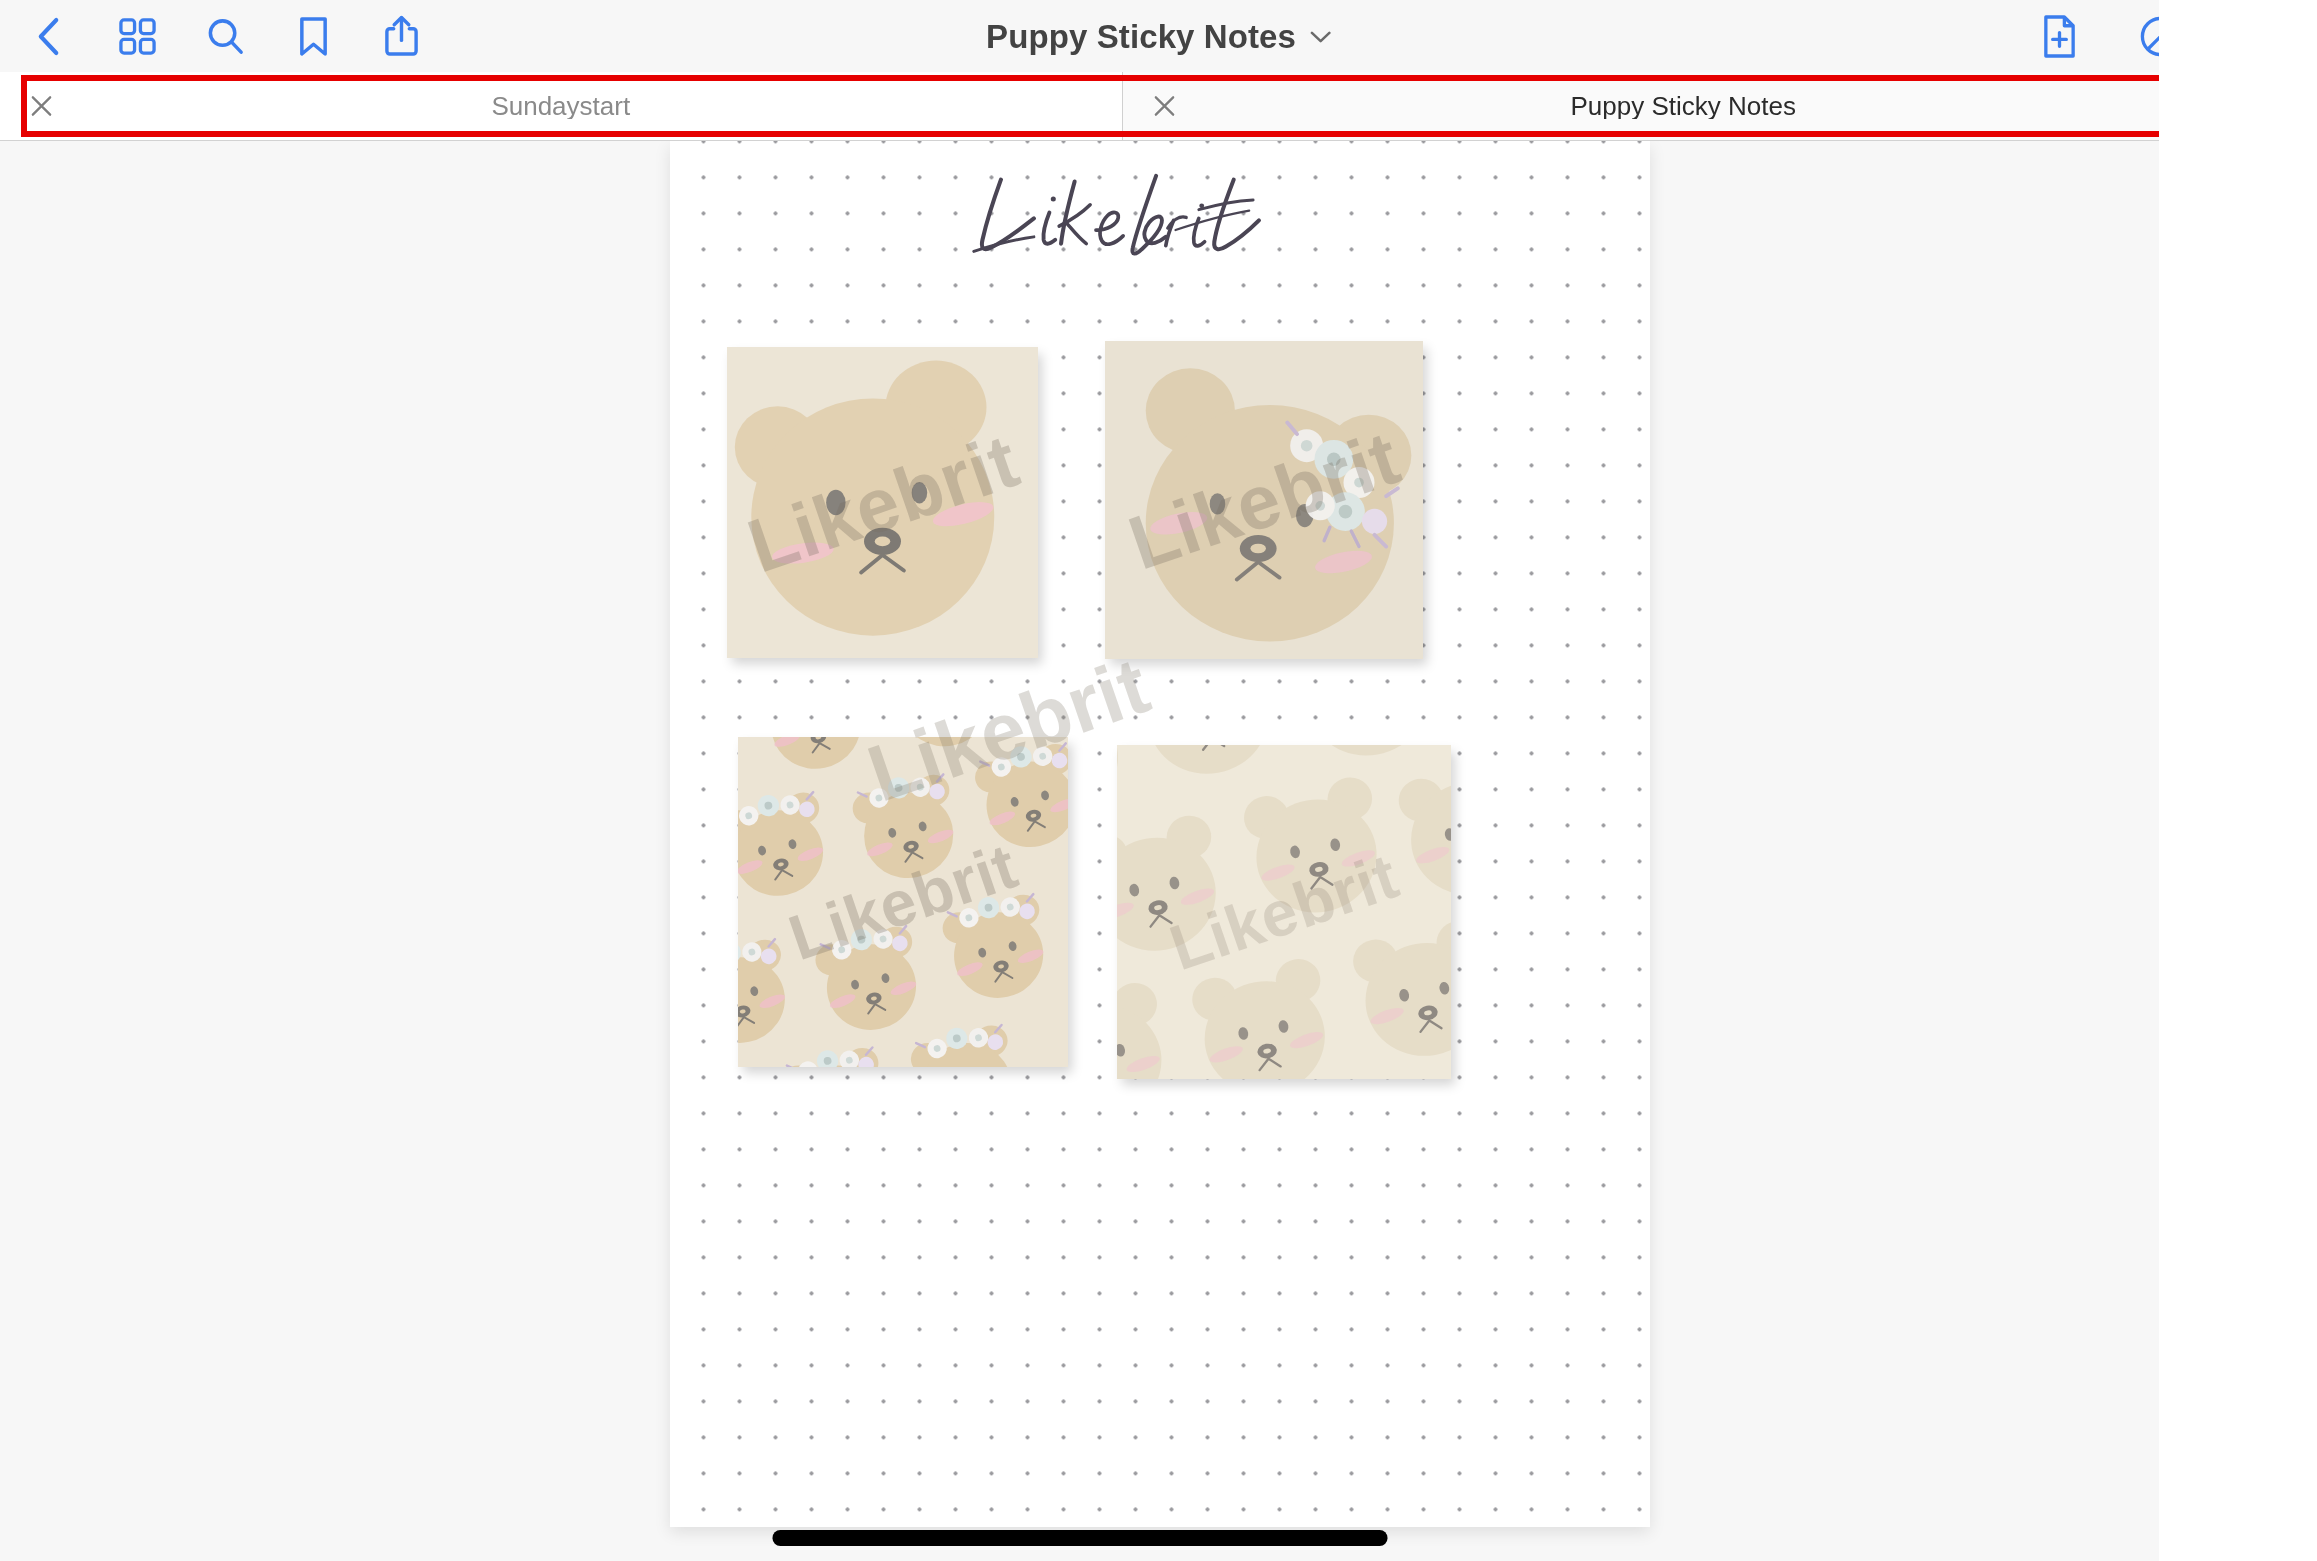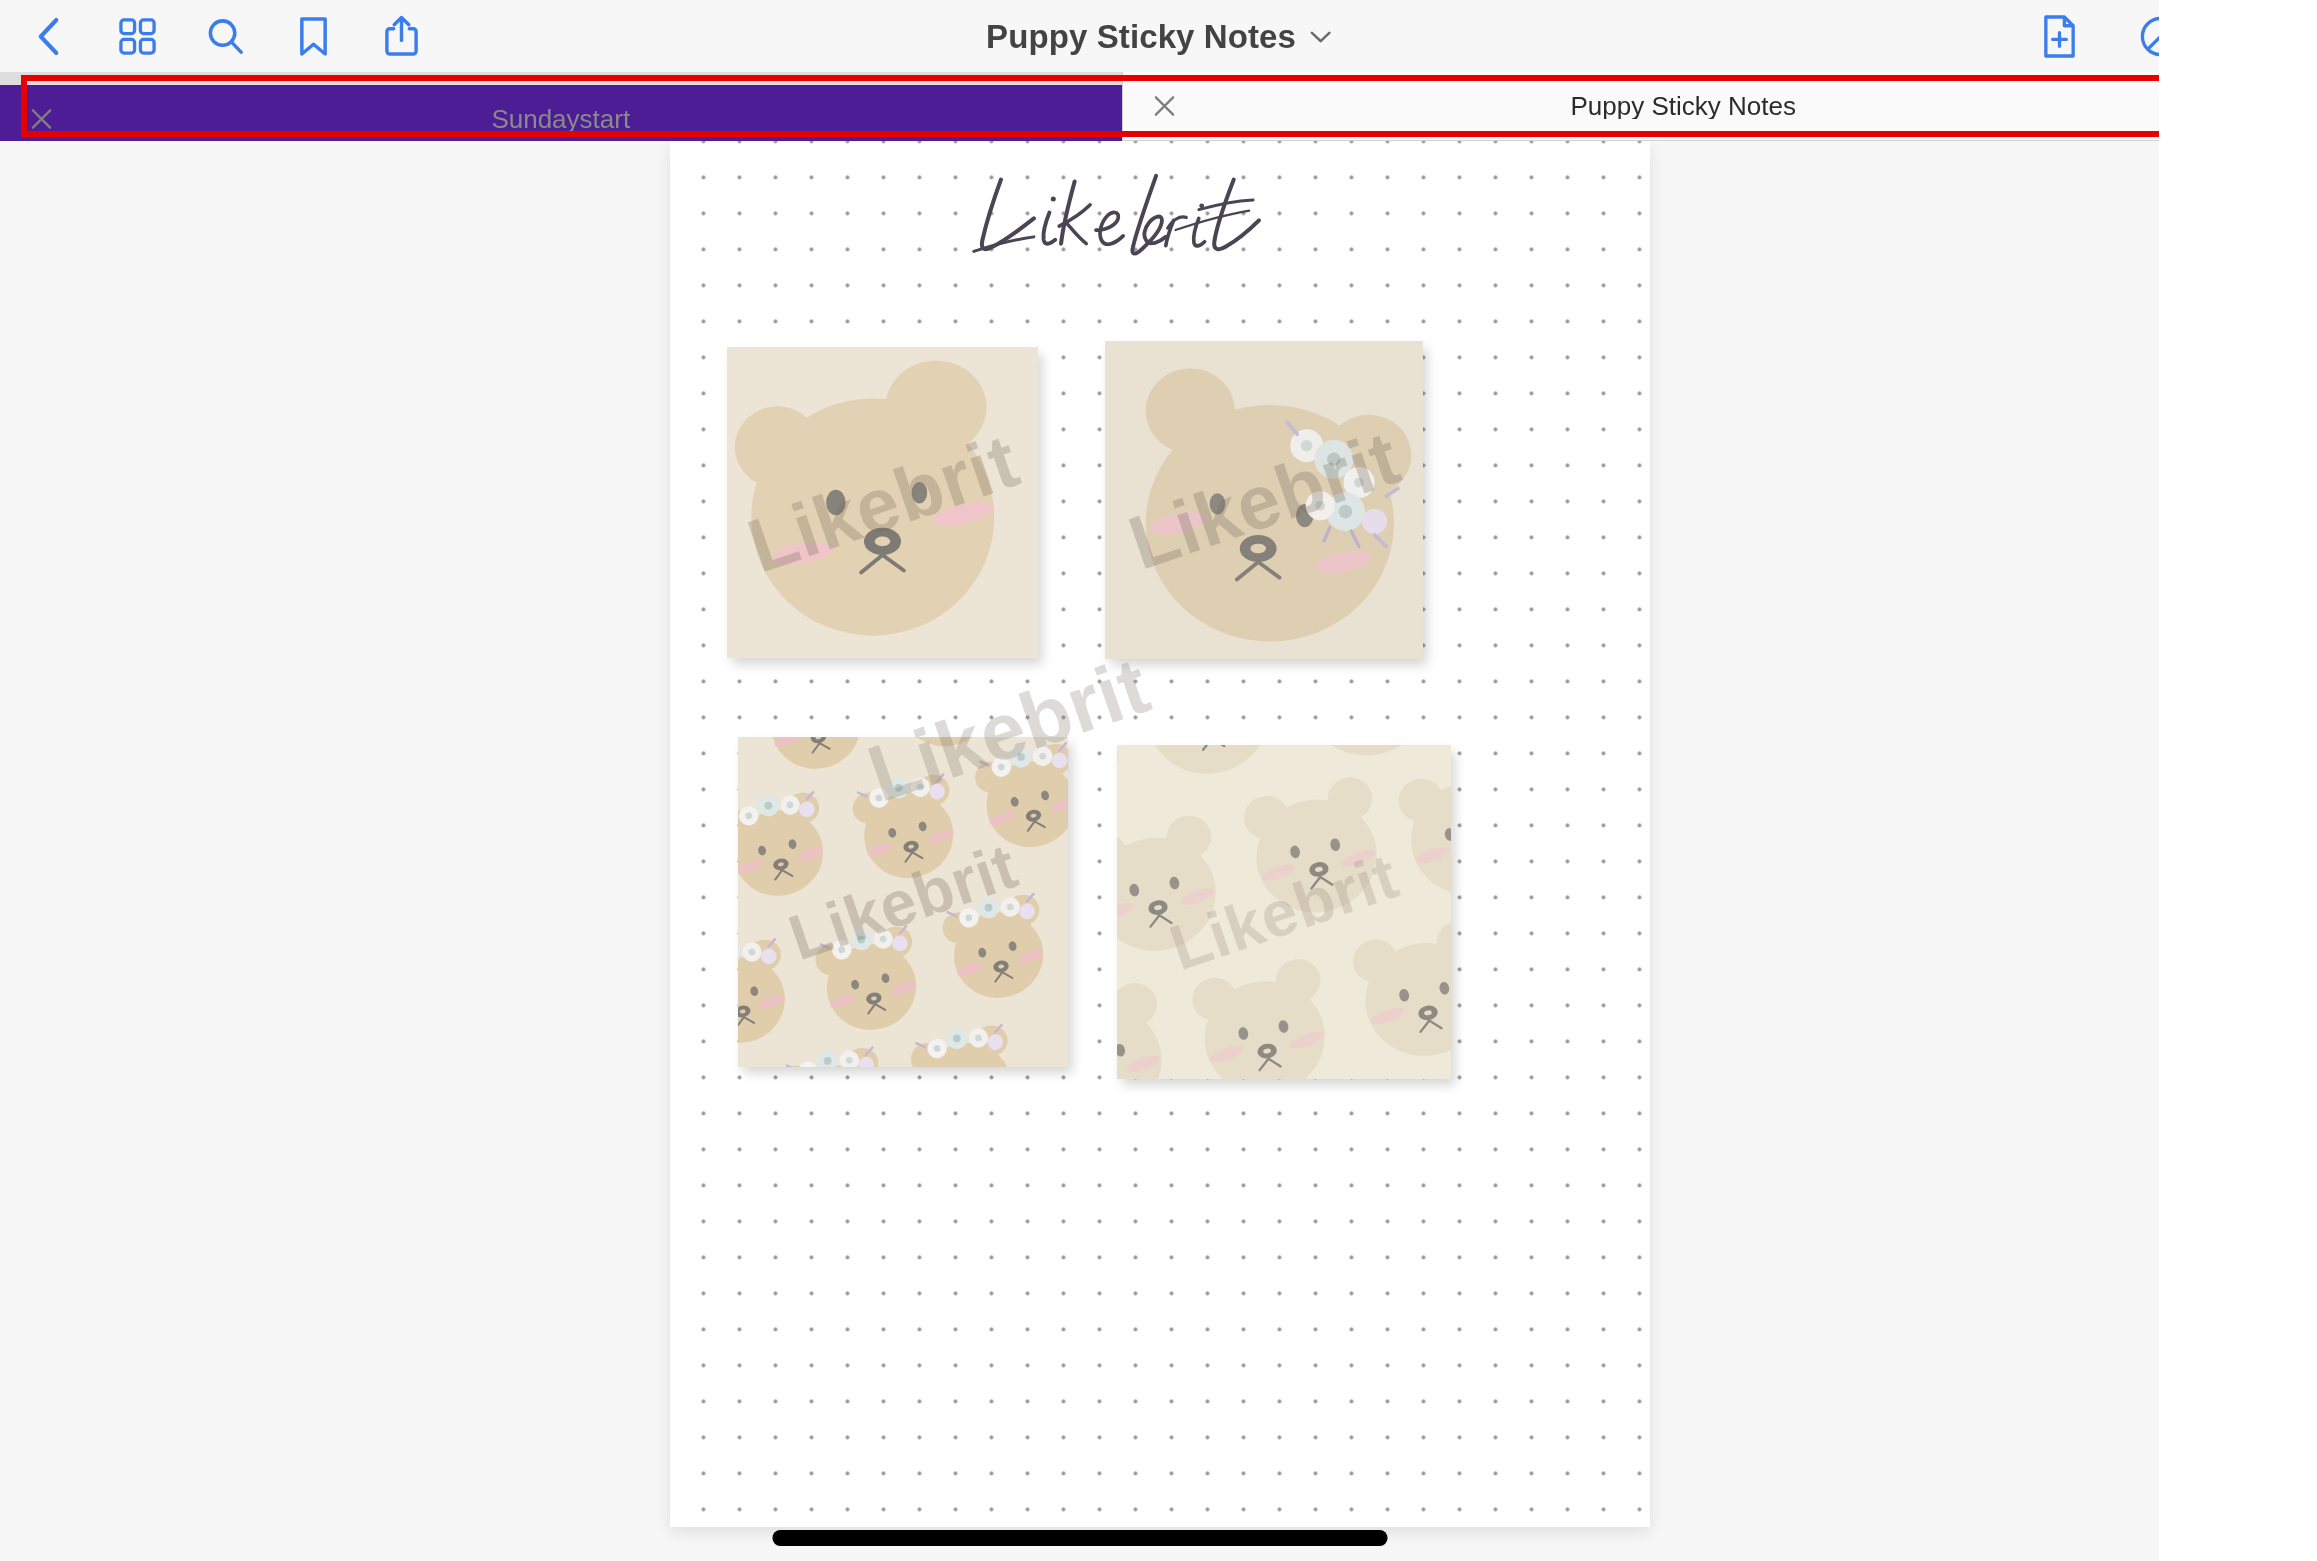--- a/index.html
+++ b/index.html
@@ -102,21 +102,21 @@
   }
   .tab {
     position: relative;
     height: 68px;
     display: flex;
     align-items: center;
     flex: 1 1 0;
     min-width: 0;
     cursor: pointer;
   }
-  .tab.inactive { background: #4c1d95; margin-top: 13px; }
+  .tab.inactive { background: #ffffff; }
   .tab.active {
     background: #fafafa;
     border-left: 1px solid #d0d0d0;
     border-right: 1px solid #d0d0d0;
   }
   .tab-close {
     position: absolute;
     left: 27px;
     top: 50%;
     transform: translateY(-50%);

